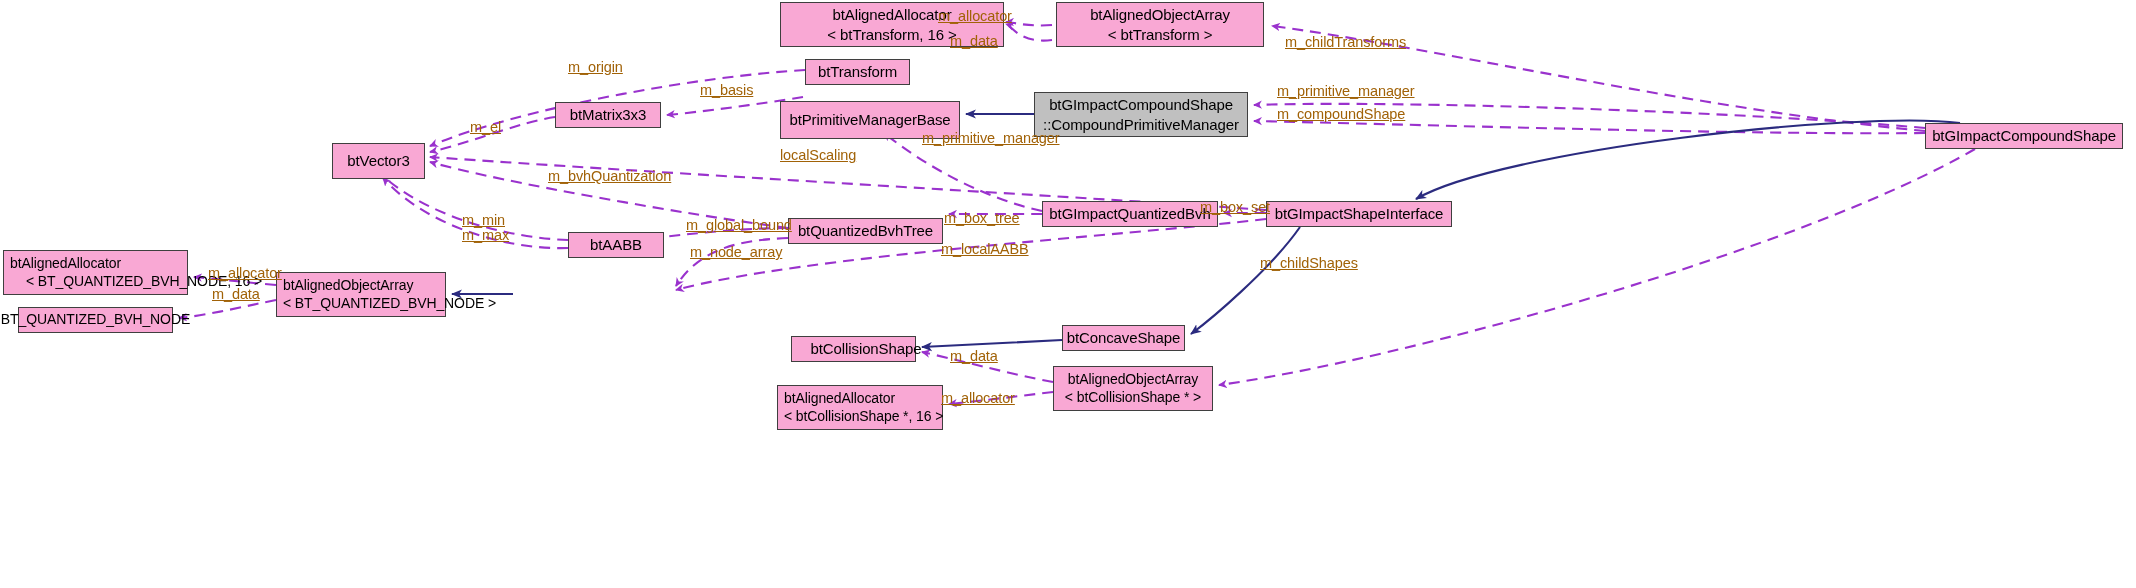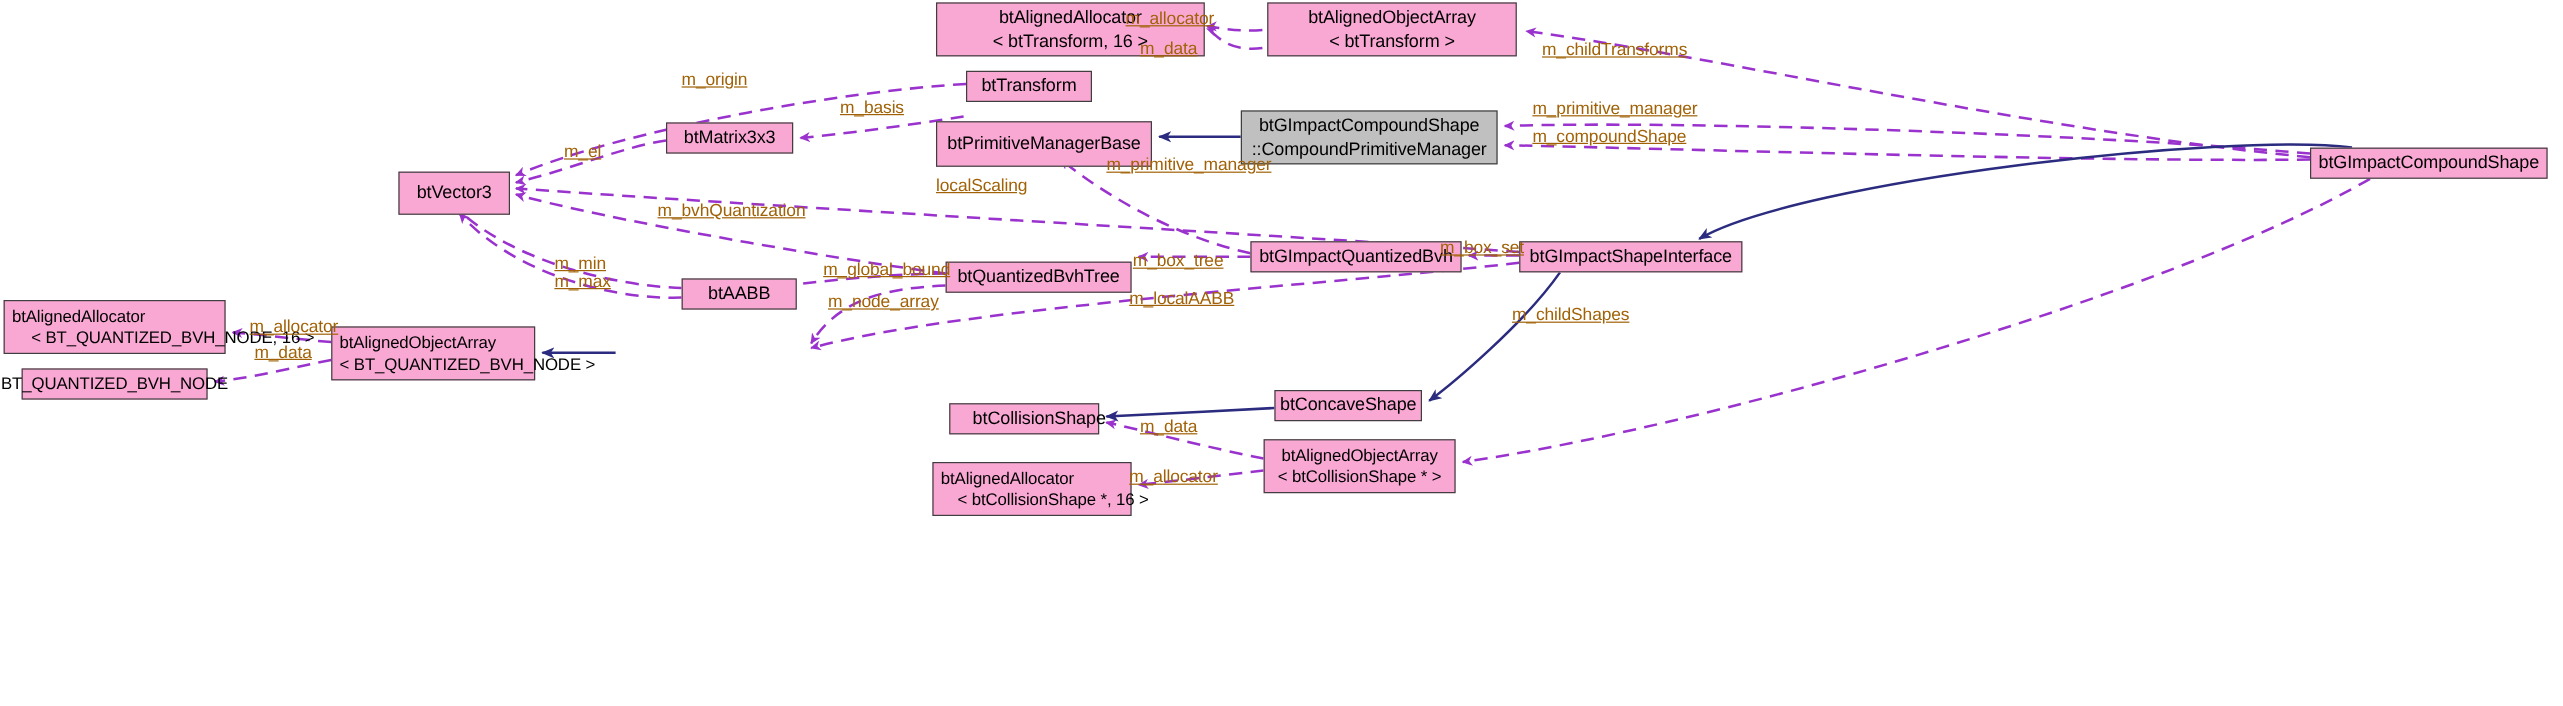--- a/index.html
+++ b/index.html
@@ -180,21 +180,21 @@
     <span class="node-line">btCollisionShape</span>
   </div>
 
   <div class="node-box" style="left:1053px;top:366px;width:160px;height:45px;font-size:14px;">
     <span class="node-line">btAlignedObjectArray</span>
     <span class="node-line">&lt; btCollisionShape * &gt;</span>
   </div>
 
   <div class="node-box" style="left:777px;top:385px;width:166px;height:45px;font-size:14px;">
     <span class="node-line" style="align-self:flex-start;margin-left:6px;">btAlignedAllocator</span>
-    <span class="node-line" style="align-self:flex-start;margin-left:20px;">&lt; btCollisionShape *, 16 &gt;</span>
+    <span class="node-line" style="align-self:flex-start;margin-left:6px;">&lt; btCollisionShape *, 16 &gt;</span>
   </div>
 
   <div class="edge-label" style="left:938px;top:8px;">m_allocator</div>
   <div class="edge-label" style="left:950px;top:33px;">m_data</div>
   <div class="edge-label" style="left:1285px;top:34px;">m_childTransforms</div>
   <div class="edge-label" style="left:568px;top:59px;">m_origin</div>
   <div class="edge-label" style="left:700px;top:82px;">m_basis</div>
   <div class="edge-label" style="left:1277px;top:83px;">m_primitive_manager</div>
   <div class="edge-label" style="left:1277px;top:106px;">m_compoundShape</div>
   <div class="edge-label" style="left:470px;top:119px;">m_el</div>

